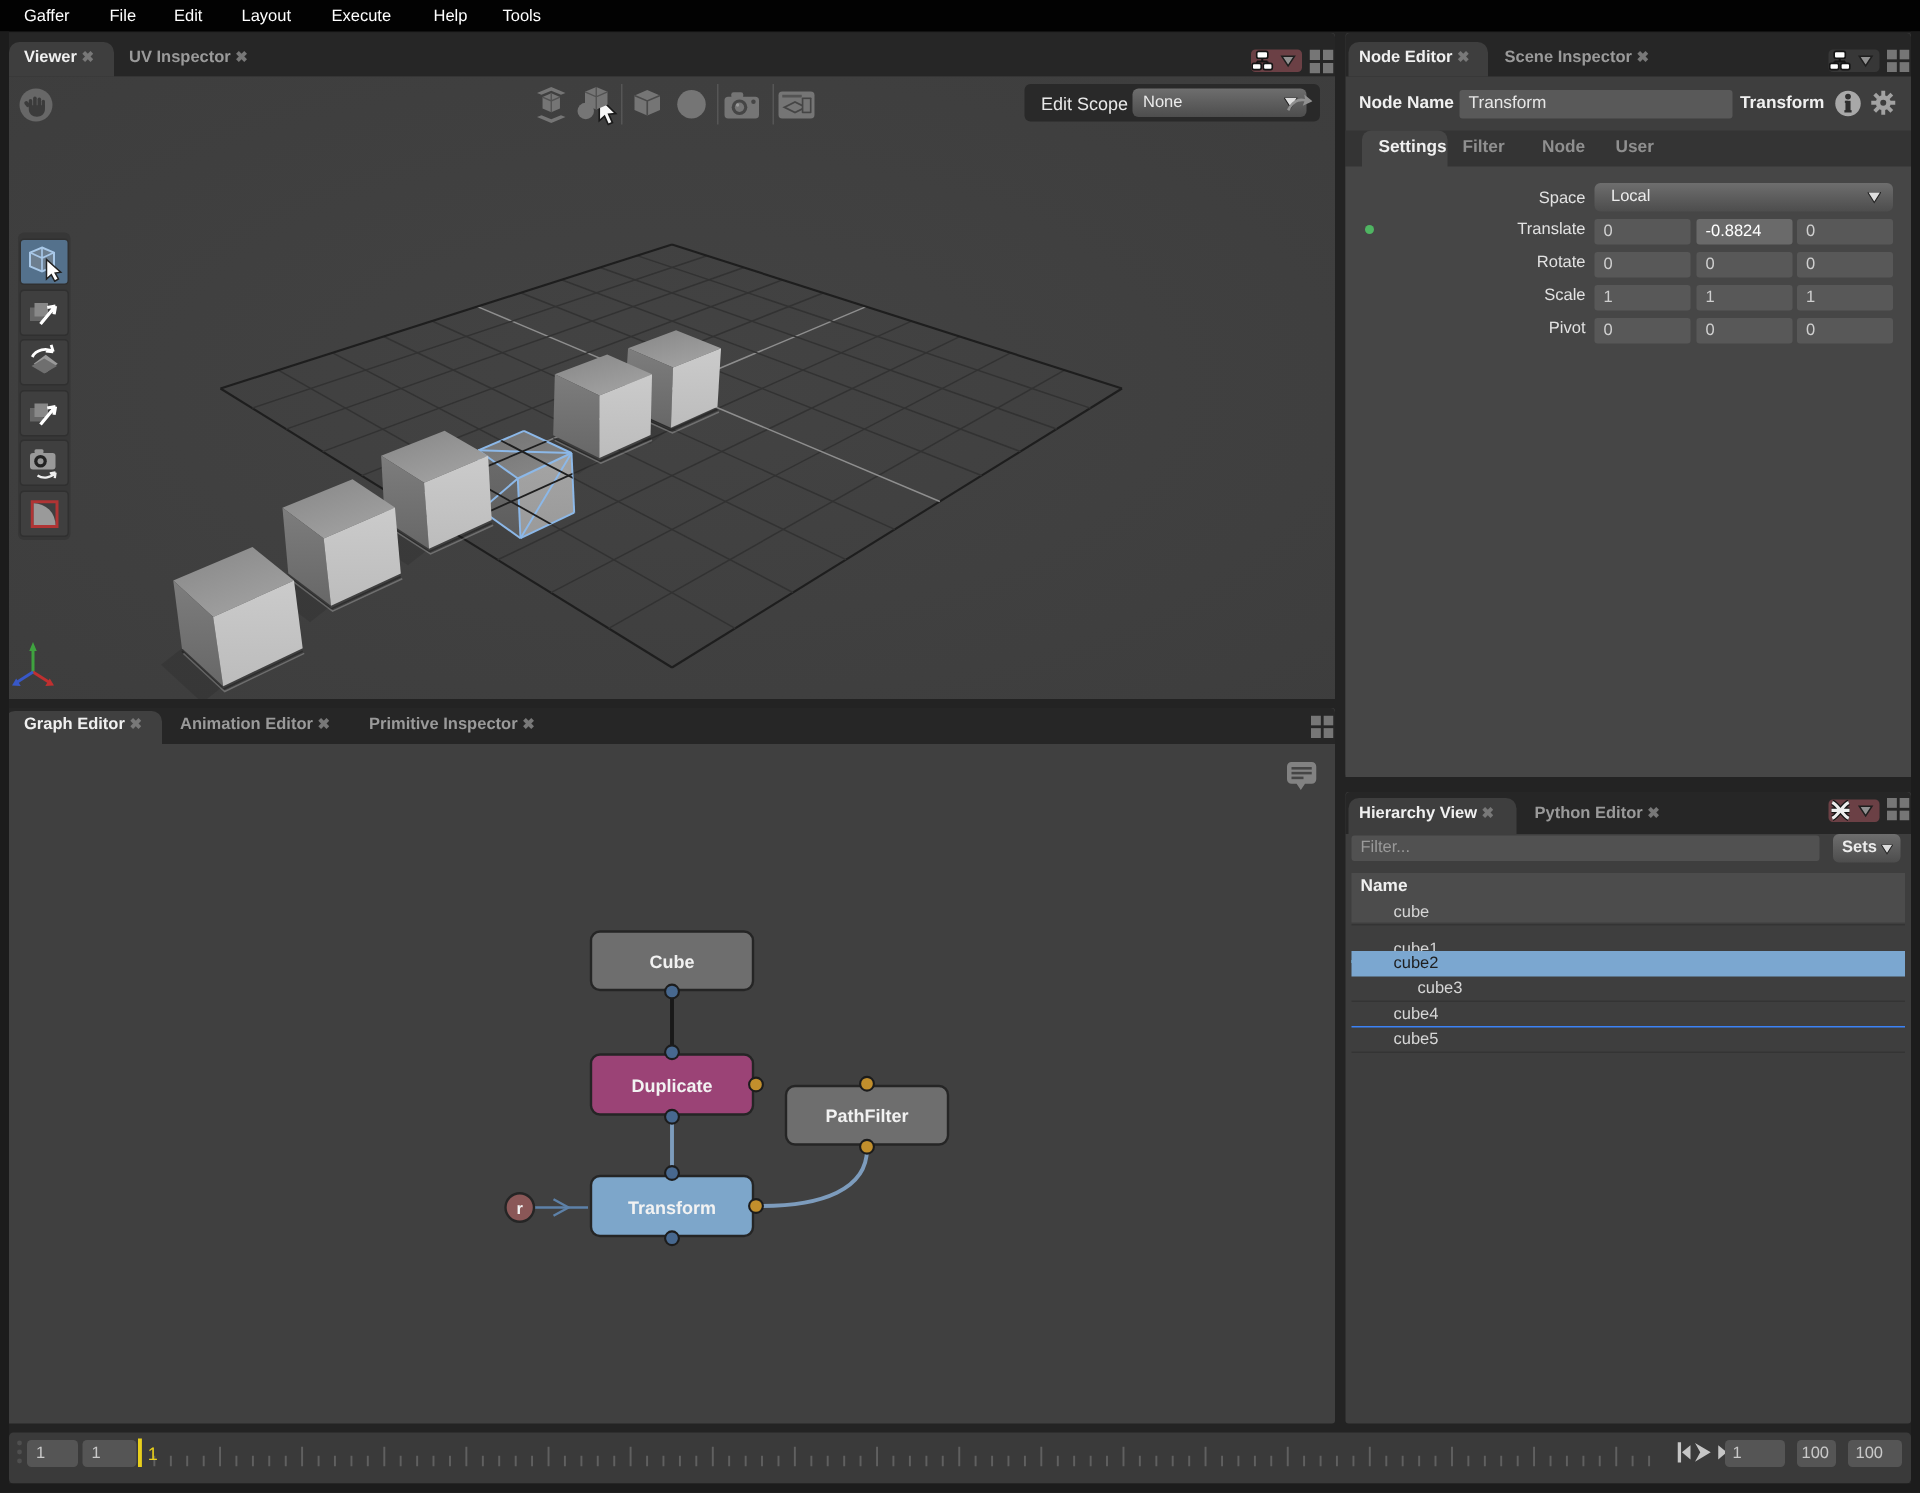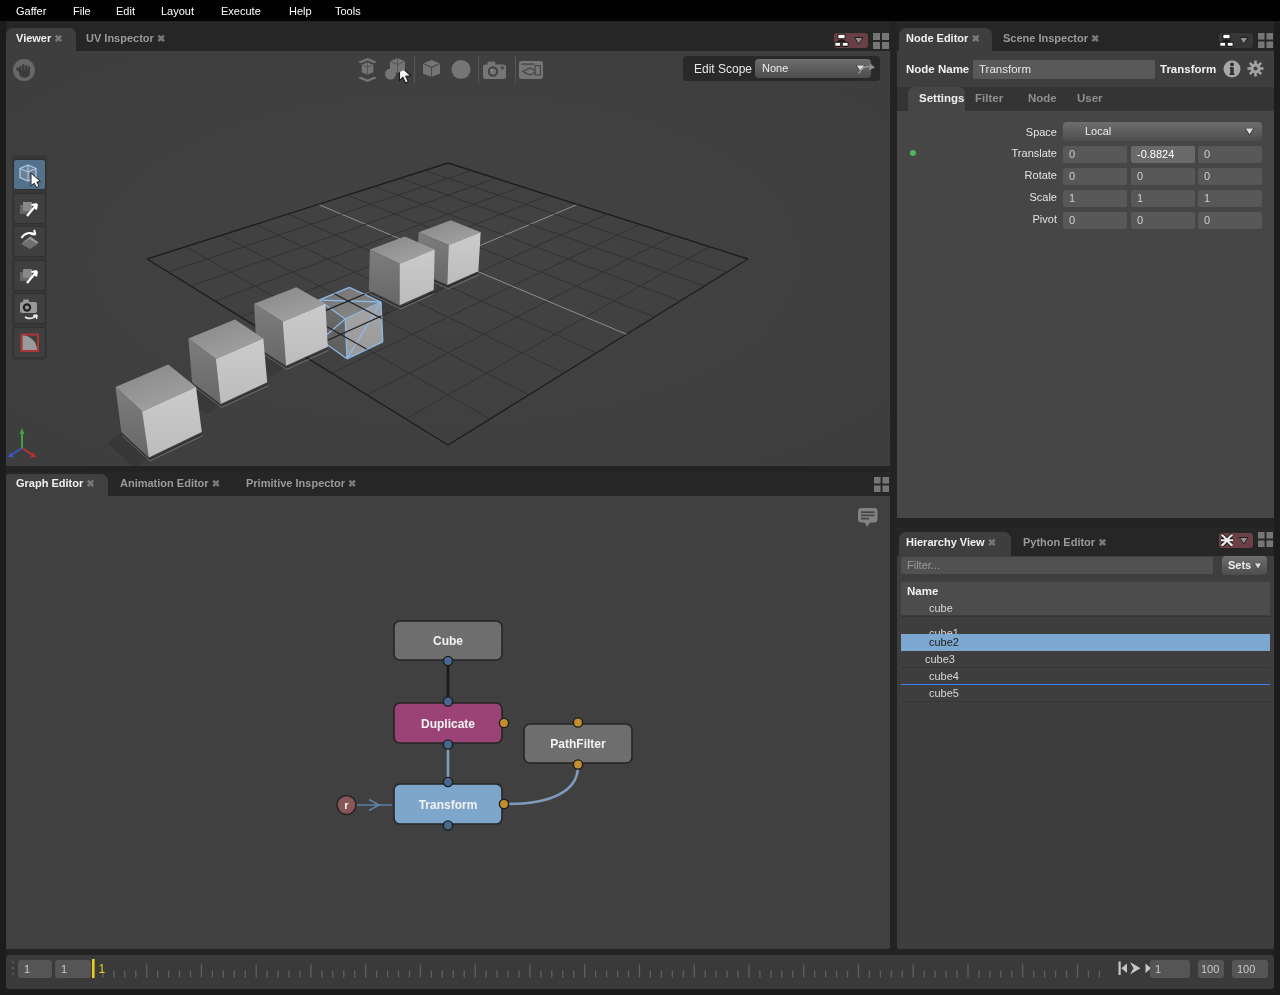--- a/index.html
+++ b/index.html
@@ -379,21 +379,21 @@
       <circle cx="8.5" cy="8.5" r="2" fill="#3e3e3e"></circle>
     </svg>
 <div class="abs" style="left:0;top:65px;width:377px;height:25px;background:#343434"></div>
 <div class="abs" style="left:0;top:89px;width:377px;height:407px;background:#464646"></div>
 <div class="abs" style="left:11px;top:65px;width:57px;height:25px;background:#464646;border-radius:6px 6px 0 0"></div>
 <div class="abs" style="left:22px;top:70px;color:#f0f0f0;font-size:11.5px;font-weight:bold">Settings</div>
 <div class="abs" style="left:78px;top:70px;color:#8f8f8f;font-size:11.5px;font-weight:bold">Filter</div>
 <div class="abs" style="left:131px;top:70px;color:#8f8f8f;font-size:11.5px;font-weight:bold">Node</div>
 <div class="abs" style="left:180px;top:70px;color:#8f8f8f;font-size:11.5px;font-weight:bold">User</div>
 <div class="lbl" style="left:60px;top:104px;width:100px">Space</div>
-<div class="drop" style="left:166px;top:100px;width:199px;height:19px;line-height:19px"><span style="margin-left:22px">Local</span><svg class="abs" style="right:8px;top:6px" width="9" height="8" viewBox="0 0 9 8">
+<div class="drop" style="left:166px;top:100px;width:199px;height:19px;line-height:19px"><span style="margin-left:11px">Local</span><svg class="abs" style="right:8px;top:6px" width="9" height="8" viewBox="0 0 9 8">
         <path d="M0 0 H9 L4.5 7 Z" fill="#ddd" stroke="#222" stroke-width="0.8"></path>
       </svg></div>
 <div class="abs" style="left:13px;top:128px;width:6px;height:6px;border-radius:3px;background:#4fb562"></div>
 <div class="lbl" style="left:60px;top:125px;width:100px">Translate</div>
 <div class="field" style="left:166px;top:124px;width:64px;height:17px">0</div>
 <div class="field" style="left:234px;top:124px;width:64px;height:17px;background:#6a6a6a;color:#fff">-0.8824</div>
 <div class="field" style="left:301px;top:124px;width:64px;height:17px">0</div>
 <div class="lbl" style="left:60px;top:147px;width:100px">Rotate</div>
 <div class="field" style="left:166px;top:146px;width:64px;height:17px">0</div>
 <div class="field" style="left:234px;top:146px;width:64px;height:17px">0</div>
@@ -431,21 +431,21 @@
       </g>
     </svg>
 <div class="abs" style="left:4px;top:29px;width:312px;height:17px;background:#515151;border-radius:2px;color:#9a9a9a;font-size:11px;line-height:17px;padding-left:6px">Filter...</div>
 <div class="drop" style="left:325px;top:28px;width:45px;height:19px;line-height:19px;font-weight:bold"><span style="margin-left:6px">Sets</span><svg class="abs" style="right:5px;top:7px" width="8" height="7" viewBox="0 0 9 8">
         <path d="M0 0 H9 L4.5 7 Z" fill="#ddd" stroke="#222" stroke-width="0.8"></path>
       </svg></div>
 <div class="abs" style="left:4px;top:54px;width:369px;height:33px;background:#4c4c4c;color:#f0f0f0;font-weight:bold;font-size:11.5px;line-height:18px"><span style="margin-left:6px">Name</span></div>
 <div class="row" style="left:4px;top:72px;width:369px;height:17px;line-height:17px;border-bottom:1px solid #343434"><span style="margin-left:28px">cube</span></div>
 <div class="row" style="left:4px;top:97px;width:369px;height:17px;line-height:17px;border-bottom:2px solid #7dd3fc"><span style="margin-left:28px">cube1</span></div>
 <div class="row" style="left:4px;top:106px;width:369px;height:17px;background:#7ba7d0;color:#1e1e1e;line-height:17px"><span style="margin-left:28px">cube2</span></div>
-<div class="row" style="left:4px;top:123px;width:369px;height:17px;line-height:17px;border-bottom:1px solid #343434"><span style="margin-left:24px">cube3</span></div>
+<div class="row" style="left:4px;top:123px;width:369px;height:17px;line-height:17px;border-bottom:1px solid #343434"><span style="margin-left:44px">cube3</span></div>
 <div class="row" style="left:4px;top:140px;width:369px;height:17px;line-height:17px;border-bottom:1px solid #3b82f6"><span style="margin-left:28px">cube4</span></div>
 <div class="row" style="left:4px;top:157px;width:369px;height:17px;line-height:17px;border-bottom:1px solid #343434"><span style="margin-left:28px">cube5</span></div>
 </div>
 <div class="abs" style="left:6px;top:955px;width:1268px;height:34px;background:#3a3a3a;border-radius:3px">
 <svg class="abs" style="left:0;top:0" width="1268" height="34" viewBox="0 0 1268 34">
 <g fill="#4f4f4f">
         <circle cx="7" cy="7" r="1.6"></circle>
         <circle cx="7" cy="13" r="1.6"></circle>
         <circle cx="7" cy="19" r="1.6"></circle>
       </g>

